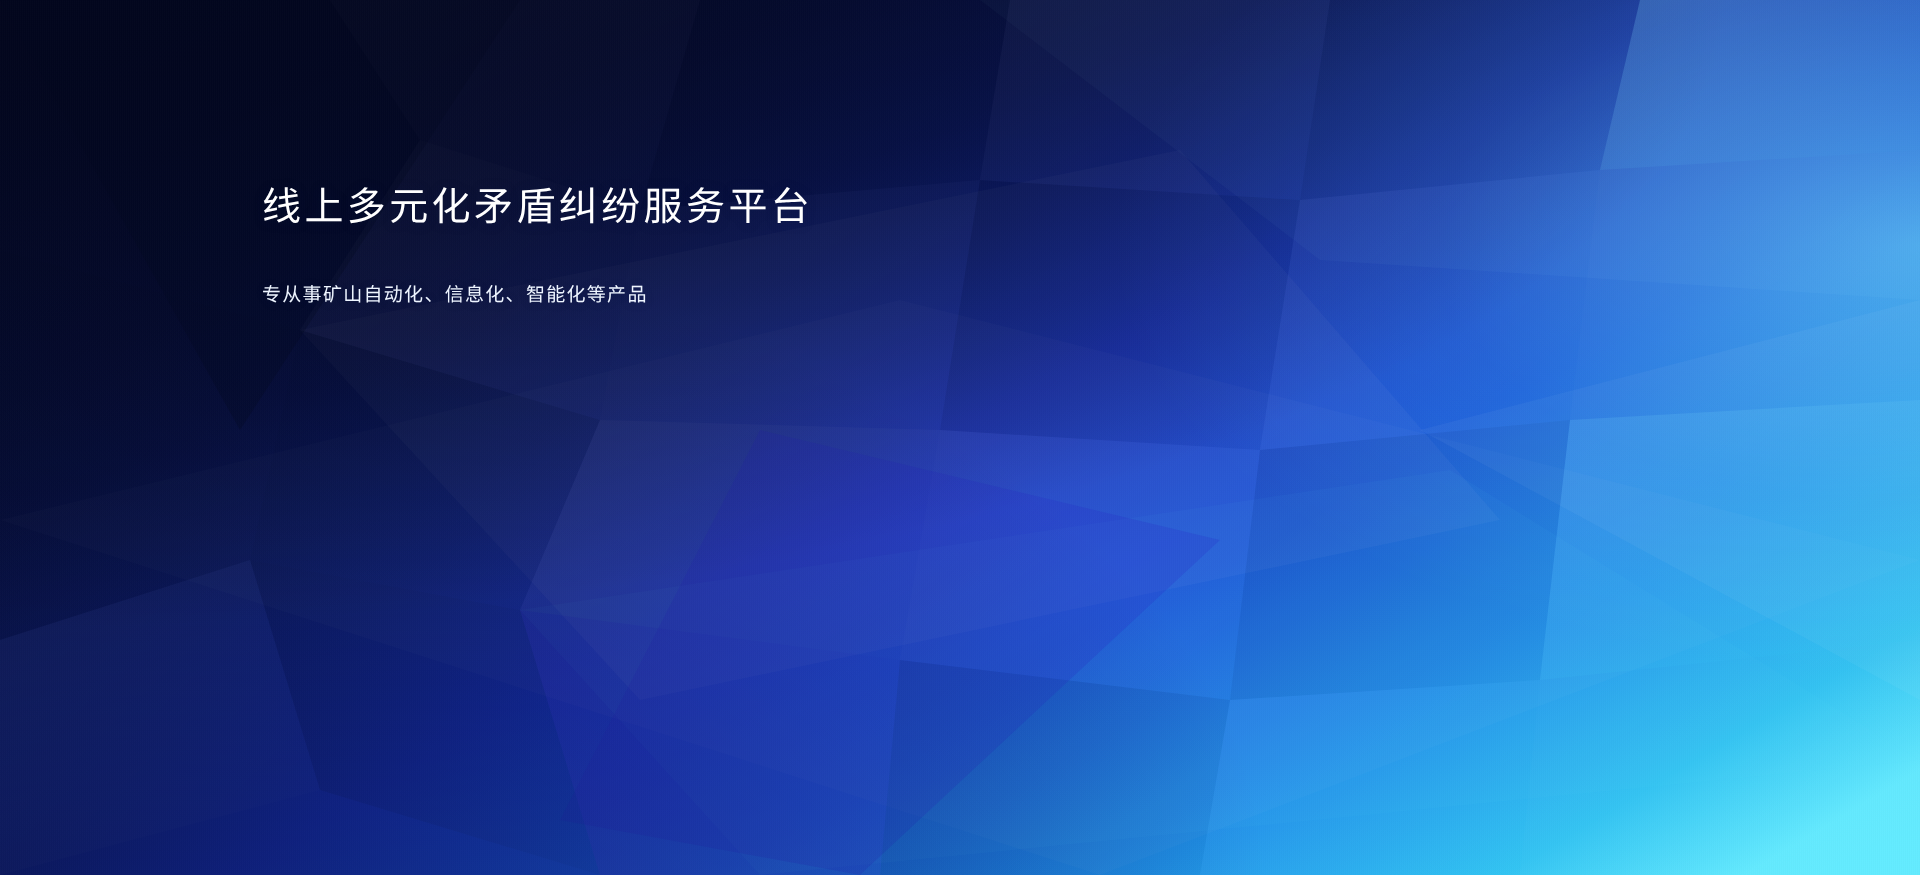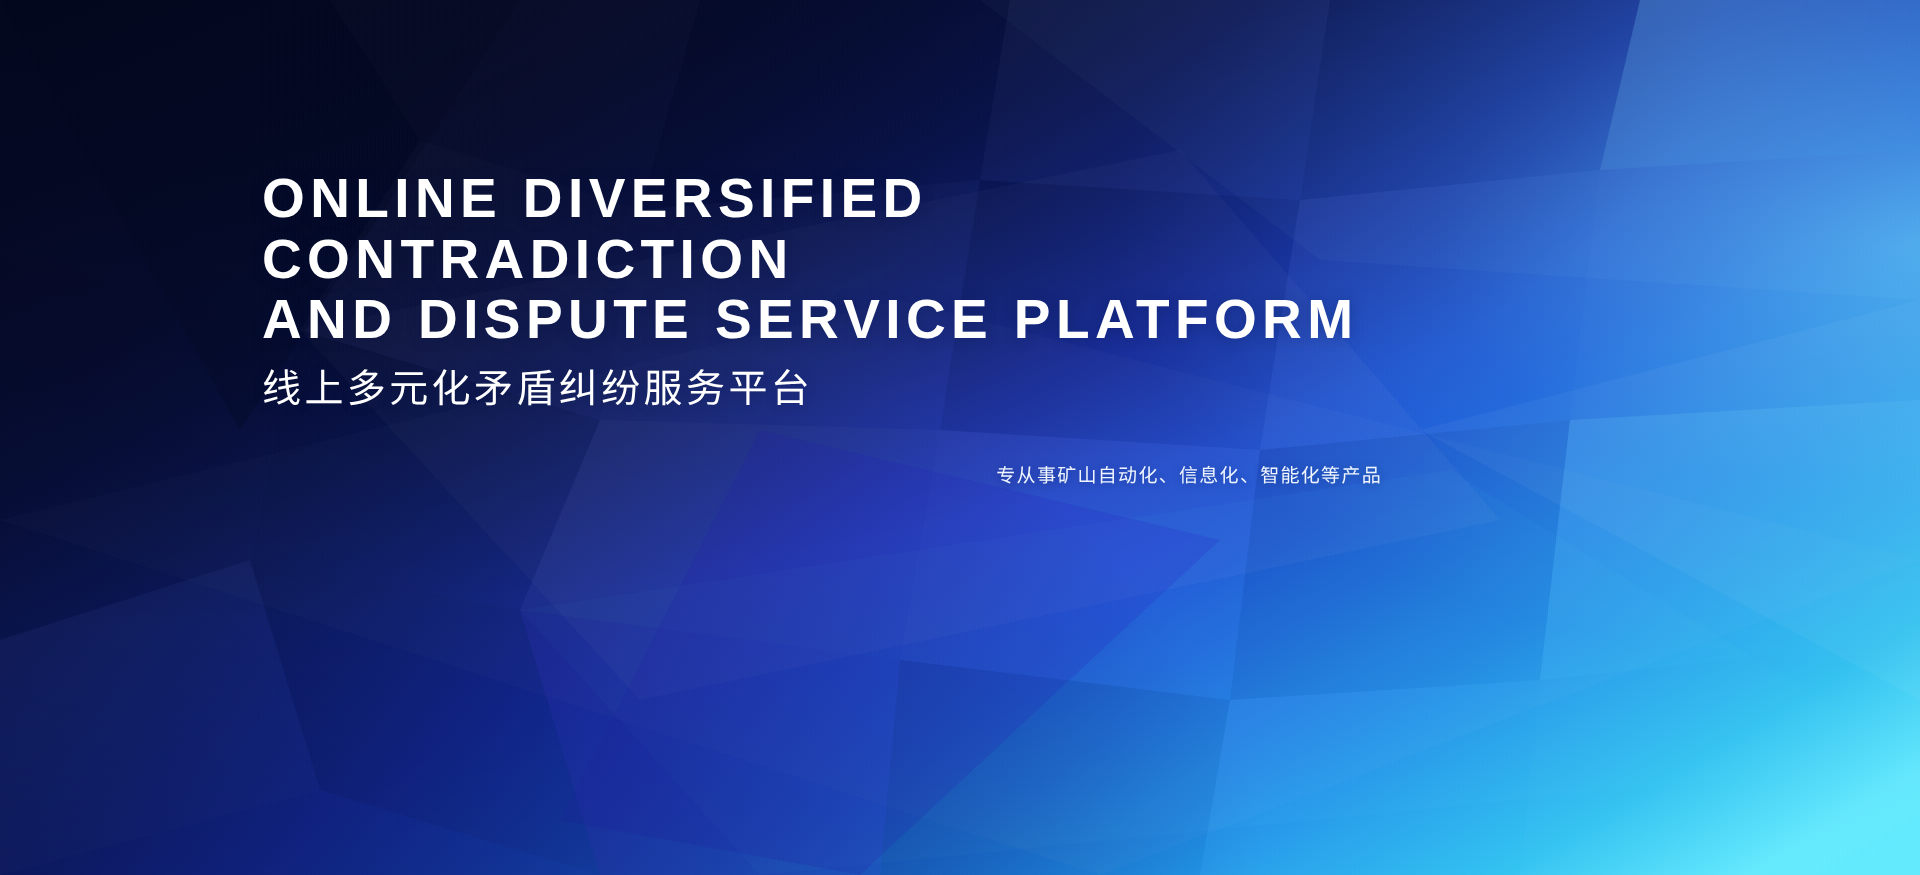--- a/index.html
+++ b/index.html
@@ -91,21 +91,20 @@
     padding: 0;
     list-style: none;
   }
   .desc li {
     color: #eef5ff;
     font-size: 19px;
     line-height: 1.85;
     font-weight: 400;
     letter-spacing: 1.3px;
     text-shadow: 0 1px 8px rgba(0,20,70,0.30);
-    text-align: right;
   }
 </style>
 </head>
 <body>
 
 <div class="stage">
 
   <div class="bg-root">
     <svg class="bg-svg" viewBox="0 0 1920 875" preserveAspectRatio="none">
       <defs>
@@ -187,22 +186,20 @@
         <polygon points="760,430 1220,540 860,875 560,820" fill="#2a21c8" opacity="0.20"></polygon>
       </g>
     </svg>
 
     <div class="bg-glow"></div>
     <div class="bg-vignette"></div>
     <div class="bg-texture"></div>
   </div>
 
   <div class="content">
-    <h1 class="headline">ONLINE DIVERSIFIED CONTRADICTION
-AND DISPUTE SERVICE PLATFORM</h1>
 
     <div class="subtitle">线上多元化矛盾纠纷服务平台</div>
 
     <ul class="desc">
       <li>专从事矿山自动化、信息化、智能化等产品</li>
     </ul>
   </div>
 
 </div>
 

